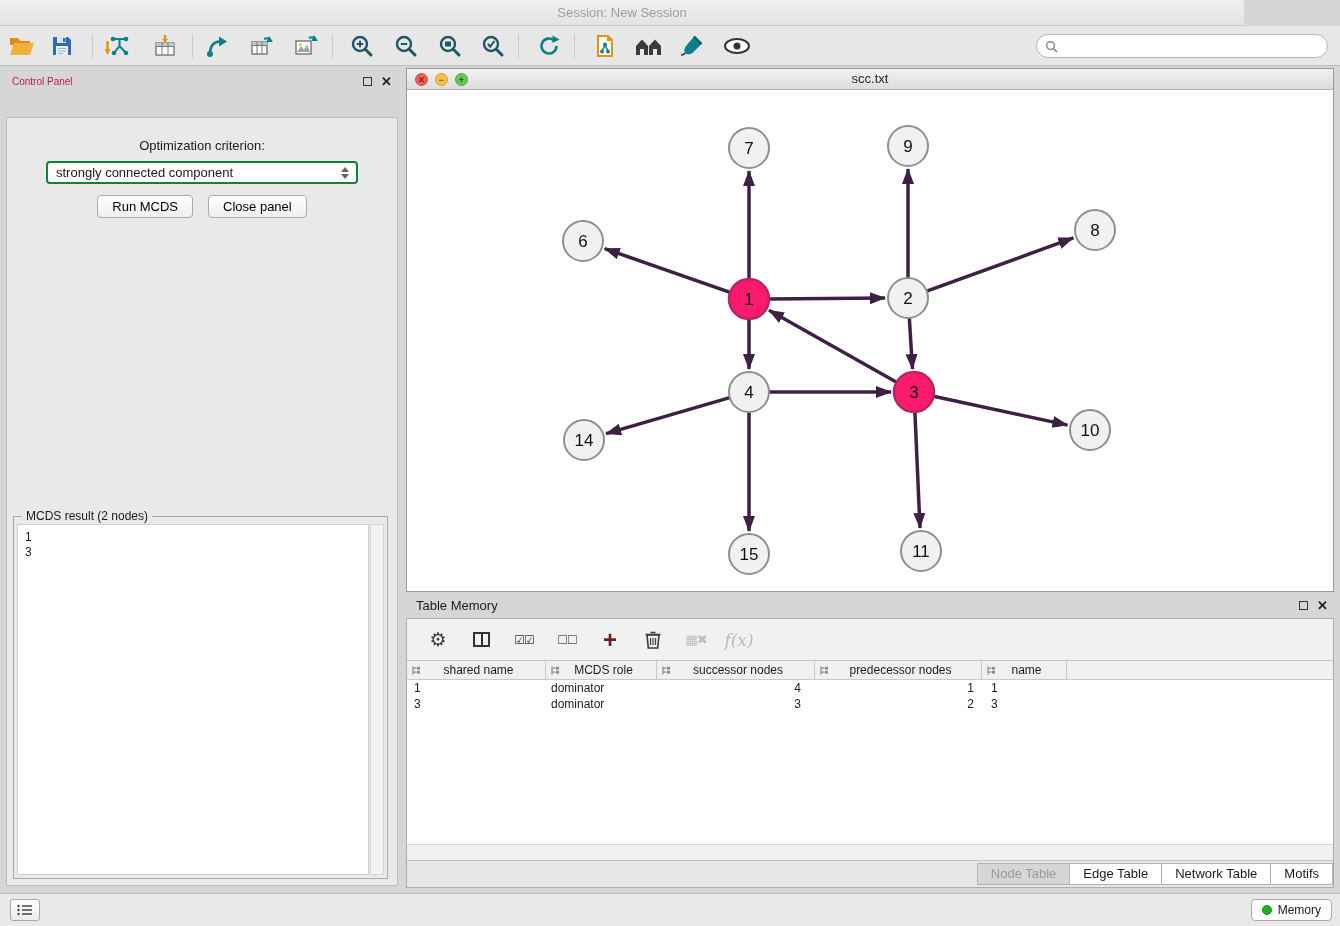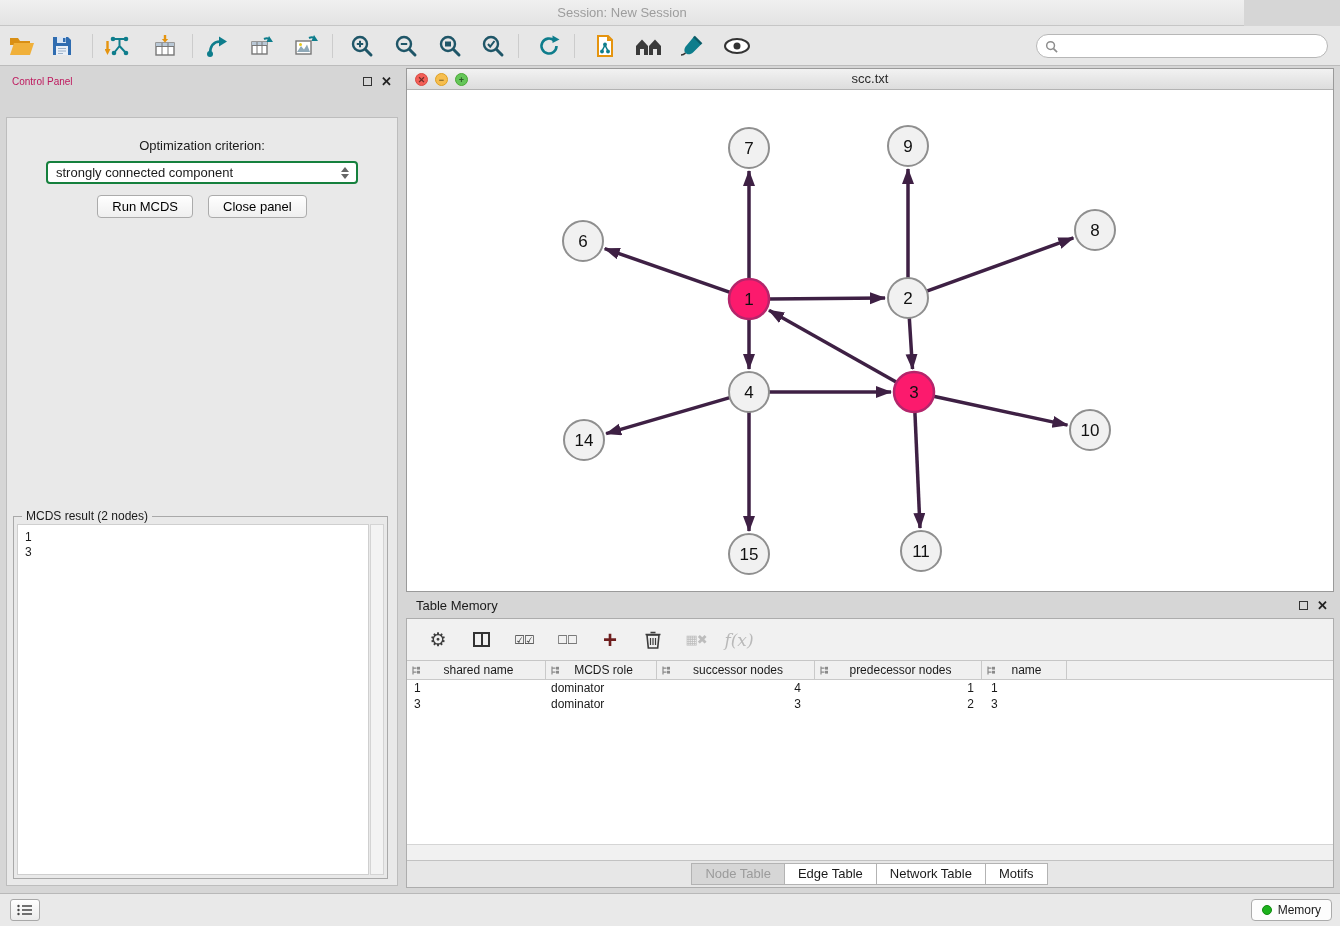--- a/index.html
+++ b/index.html
@@ -78,21 +78,21 @@
   .th { display:flex; align-items:center; border-right:1px solid #c9c9c9; position:relative; }
   .th .col-icon { margin-left:4px; display:flex; }
   .th .th-label { flex:1; text-align:center; padding-right:10px; }
   .w0{width:139px}.w1{width:111px}.w2{width:158px}.w3{width:167px}.w4{width:85px}.wrest{flex:1;border-right:none}
   .tr { display:flex; height:16px; font-size:12px; align-items:center; }
   .td { height:16px; line-height:16px; }
   .c-left7{padding-left:7px}.c-left5{padding-left:5px}.c-left9{padding-left:9px}
   .c-right14{text-align:right;padding-right:14px}.c-right8{text-align:right;padding-right:8px}
   .tp-hscroll { position:absolute; left:0; right:0; bottom:27px; height:16px; background:#f1f1f1; border-top:1px solid #d5d5d5; }
   .tp-tabs { position:absolute; left:0; right:0; bottom:0; height:27px; background:#e7e7e7; border-top:1px solid #c2c2c2;
-    display:flex; justify-content:center; align-items:center; }
+    display:flex; justify-content:flex-end; align-items:center; }
 
   
   .statusbar { position:absolute; left:0; top:893px; width:1340px; height:33px; background:#e9e9e9; border-top:1px solid #b8b8b8; }
   .list-btn { position:absolute; left:10px; top:5px; width:30px; height:22px; background:linear-gradient(#ffffff,#ebebeb);
     border:1px solid #a8a8a8; border-radius:3px; display:flex; align-items:center; justify-content:center; }
   .memory-btn { position:absolute; right:8px; top:5px; height:22px; padding:0 10px; background:#fdfdfd;
     border:1px solid #ababab; border-radius:4px; display:flex; align-items:center; gap:6px; font-size:12px; }
   .memory-dot { width:10px; height:10px; border-radius:50%; background:#1db21d; border:1px solid #128a12; }
 </style>
 </head>

